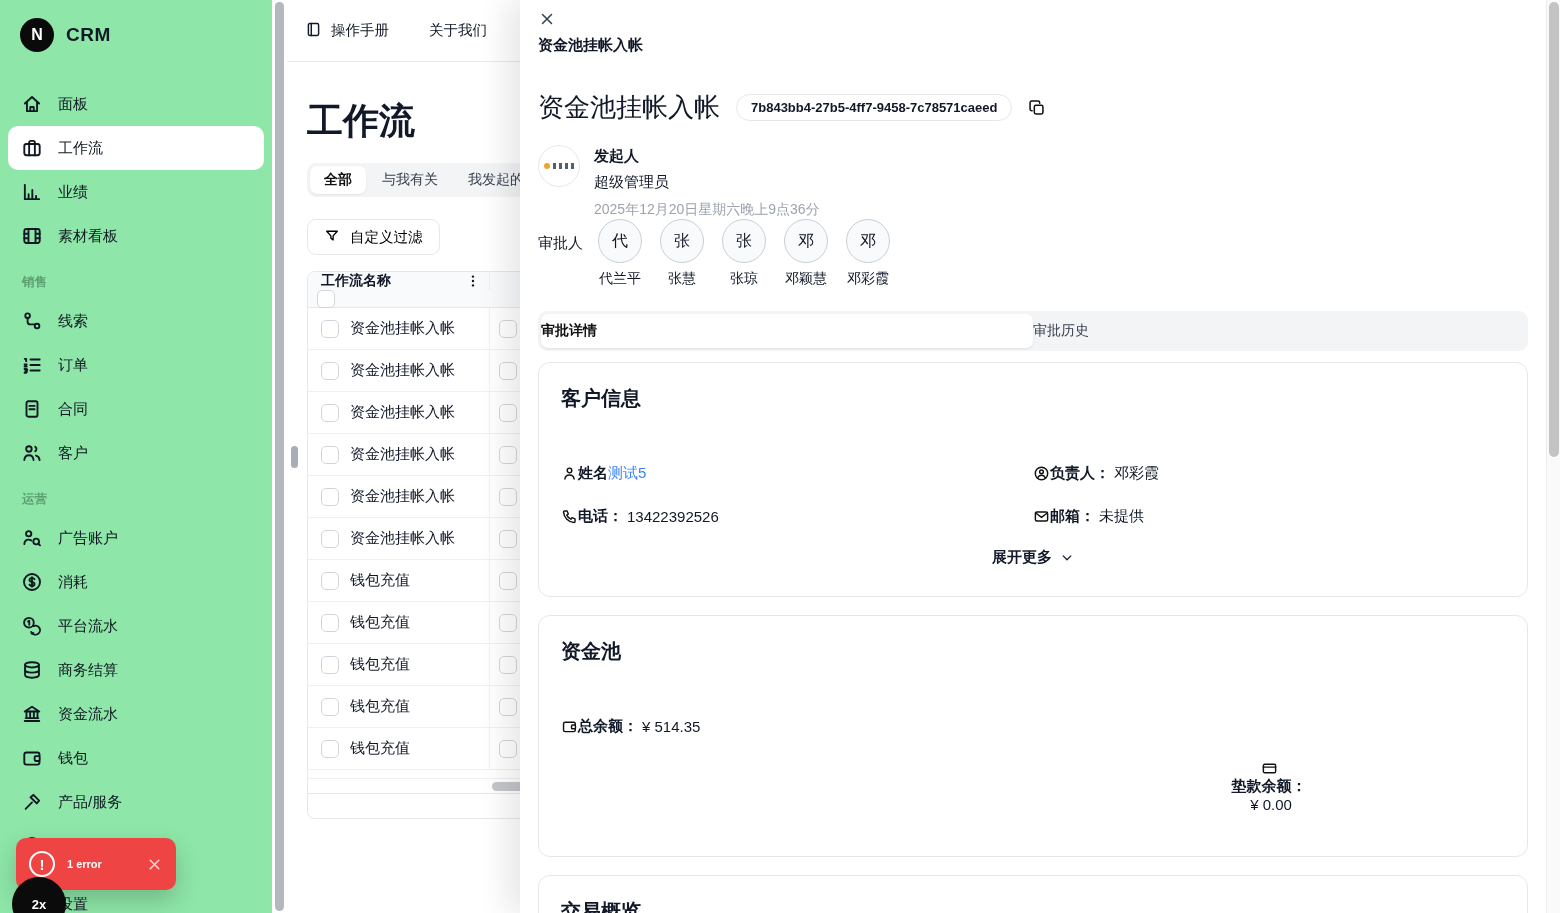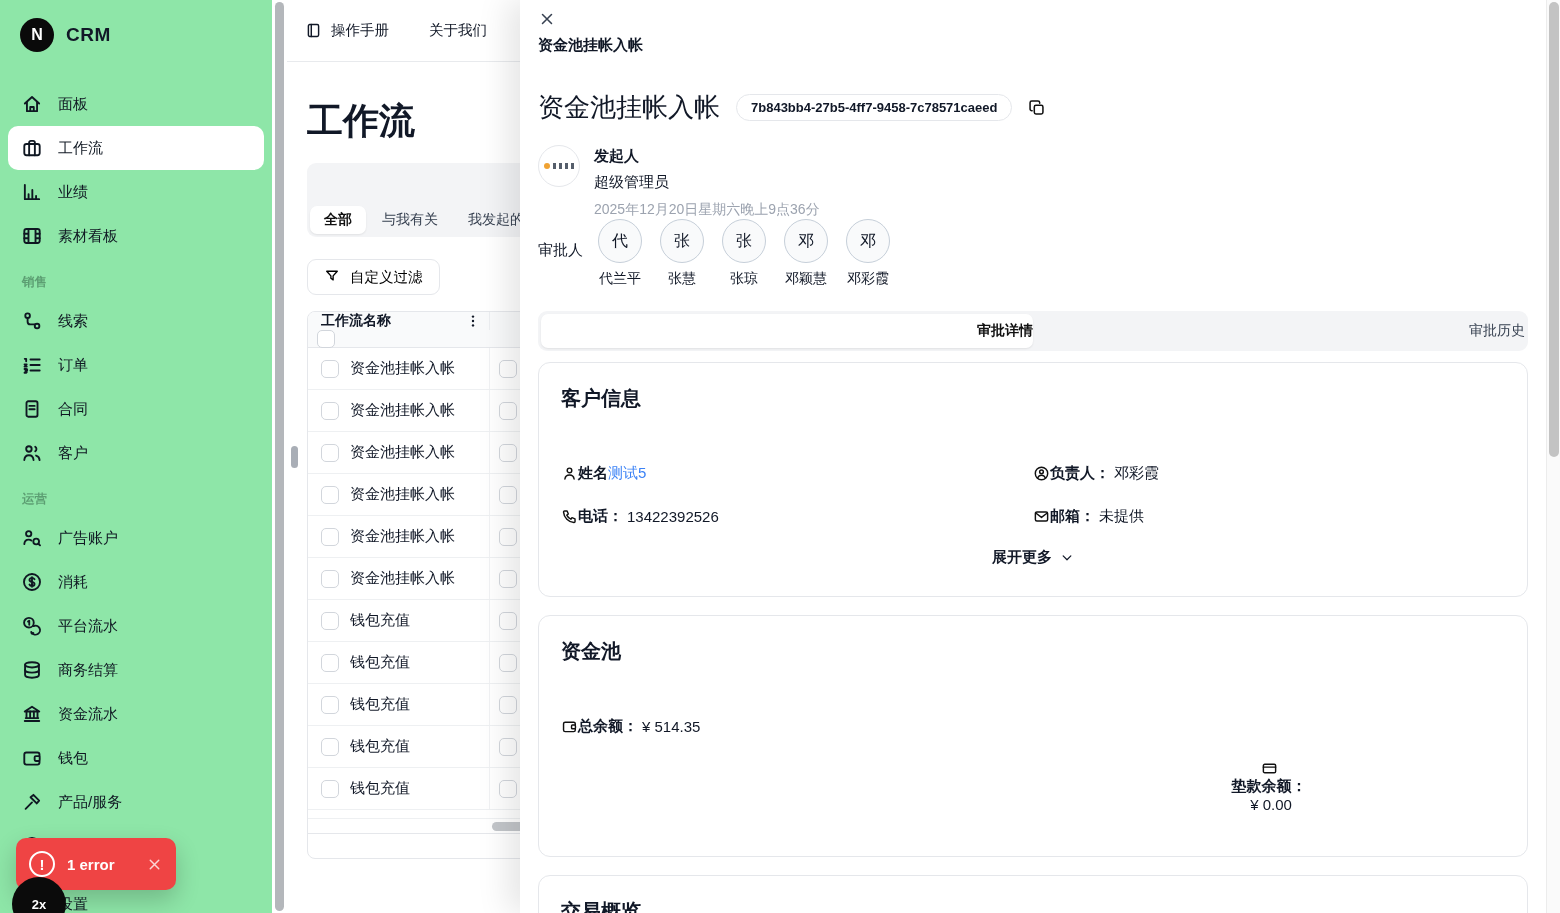--- a/index.html
+++ b/index.html
@@ -17,26 +17,26 @@
   .nav-item.active { background:#fff; }
   .nav-item.partial { margin-top:14px; }
   .nav-item .ic svg { width:22px; height:22px; }
   .sidebar-scroll { position:absolute; left:274px; top:0; width:12px; height:100%; z-index:5; }
   .sidebar-scroll .thumb { position:absolute; left:1px; top:2px; width:9px; height:909px; background:#b4b7bb; border-radius:6px; }
   .resize-handle { position:absolute; left:291px; top:446px; width:7px; height:22px; border-radius:4px; background:#a9aeb6; z-index:30; }
 
   
   .main { position:absolute; left:287px; top:0; right:14px; height:100%; background:#fff; }
   .topbar { height:62px; border-bottom:1px solid #e8eaed; display:flex; align-items:center; gap:40px; padding:0 18px; }
-  .topbar-link { display:flex; align-items:center; gap:9px; font-size:14.5px; font-weight:500; cursor:pointer; }
+  .topbar-link { display:flex; gap:9px; font-size:14.5px; font-weight:500; cursor:pointer; }
   .topbar-link .ic svg { width:17px; height:17px; }
   .page { padding-left:20px; }
   .page-title { font-size:36px; font-weight:700; margin-top:37px; line-height:44px; }
   .seg-tabs { display:inline-flex; margin-top:20px; background:#f3f4f6; border-radius:9px; padding:3px; gap:2px; }
-  .seg-tab { padding:5px 14px; font-size:14px; color:#374151; border-radius:7px; white-space:nowrap; cursor:pointer;margin-top:40px; }
+  .seg-tab { padding:5px 14px; font-size:14px; color:#374151; border-radius:7px; white-space:nowrap; cursor:pointer; }
   .seg-tab.active { background:#fff; color:#111; font-weight:600; box-shadow:0 1px 2px rgba(0,0,0,.08); }
   .filter-row { margin-top:22px; }
   .filter-btn { display:inline-flex; align-items:flex-start; gap:10px; height:36px; padding:8px 16px; border:1px solid #e5e7eb; border-radius:9px; font-size:14.5px; font-weight:500; background:#fff; cursor:pointer; }
   .filter-btn .ic svg { width:16px; height:16px; }
 
   .wtable { margin-top:16px; width:262px; border:1px solid #e5e7eb; border-radius:8px; overflow:hidden; }
   .thead { display:flex; height:36px; background:#f9fafb; border-bottom:1px solid #e5e7eb;flex-direction:column; }
   .th1 { width:182px; display:flex; align-items:center; justify-content:space-between; padding:0 8px 0 13px; font-size:14px; font-weight:700; border-right:1px solid #eceef1; }
   .th2 { flex:1; display:flex; align-items:center; padding-left:9px; }
   .trow { display:flex; height:42px; border-bottom:1px solid #eef0f2; background:#fff; }
@@ -61,27 +61,27 @@
   .copy-btn svg { width:18px; height:18px; }
   .meta-row { display:flex; justify-content:space-between; margin-top:20px; padding-right:0;flex-direction:column; }
   .initiator { display:flex; gap:14px; }
   .init-avatar { width:42px; height:42px; border:1px solid #e5e7eb; border-radius:50%; display:flex; align-items:center; justify-content:center; gap:2px; flex:none; }
   .org-dot { width:6px; height:6px; border-radius:50%; background:#f0a232; }
   .org-mark { width:3px; height:6px; background:#555e6b; margin-left:1px; }
   .init-role { font-size:15px; font-weight:700; margin-top:2px; }
   .init-name { font-size:15px; margin-top:7px; }
   .init-time { font-size:14px; color:#9ca3af; margin-top:9px; }
   .approvers-wrap { display:flex; gap:12px; }
-  .approvers-label { font-size:15px; margin-top:22px; }
+  .approvers-label { font-size:15px; margin-top:15px; }
   .approvers { display:flex; gap:12px; }
   .approver { display:flex; flex-direction:column; align-items:center; min-width:50px; }
   .app-avatar { width:44px; height:44px; border-radius:50%; background:#f9fafb; border:1.5px solid #c6cfd9; display:flex; align-items:center; justify-content:center; font-size:16px; }
   .app-name { font-size:14px; margin-top:7px; white-space:nowrap; }
   .dtabs { display:flex; background:#f3f4f6; border-radius:9px; padding:3px; margin-top:23px; }
-  .dtab { flex:1; text-align:right; padding:8px 0; font-size:14px; color:#374151; border-radius:7px; cursor:pointer;font-family:Liberation Serif, serif; }
+  .dtab { flex:1; text-align:left; padding:8px 0; font-size:14px; color:#374151; border-radius:7px; cursor:pointer;font-family:Liberation Serif, serif; }
   .dtab.active { background:#fff; font-weight:600; color:#111; box-shadow:0 1px 2px rgba(0,0,0,.08); }
   .card { border:1px solid #e5e7eb; border-radius:12px; margin-top:18px; padding:22px 22px 24px; }
   .card.first { margin-top:11px; }
   .card-customer { height:235px; }
   .card-pool { height:242px; }
   .card-txn { height:300px; }
   .card-title { font-size:20px; font-weight:700; }
   .fields { display:grid; grid-template-columns:1fr 1fr; row-gap:24px; margin-top:52px; }
   .card-pool .fields .field:nth-child(2) { grid-column:2; grid-row:2;flex-direction:column; }
   .field { display:flex; align-items:center; font-size:15px; }
@@ -93,21 +93,21 @@
   .expand { display:flex; justify-content:center; align-items:center; gap:8px; margin-top:22px; font-size:15px; font-weight:600; cursor:pointer; }
   .expand .ic svg { width:14px; height:14px; }
 
   
   .right-scroll { position:absolute; right:0; top:0; width:14px; height:100%; background:#fafafa; border-left:1px solid #ececec; z-index:40; }
   .right-scroll .thumb { position:absolute; left:2px; top:2px; width:10px; height:455px; background:#c3c3c3; border-radius:6px; }
 
   
   .toast { position:absolute; left:16px; top:838px; width:160px; height:52px; background:#ef4444; border-radius:10px; display:flex; align-items:center; gap:12px; padding:0 13px; z-index:50; box-shadow:0 10px 24px rgba(0,0,0,.20); color:#fff; }
   .toast-icon { width:26px; height:26px; border:2px solid #fff; border-radius:50%; display:flex; align-items:center; justify-content:center; font-weight:800; font-size:15px; flex:none; }
-  .toast-text { font-size:15px; font-weight:700; flex:1; }
+  .toast-text { font-size:11px; font-weight:700; flex:1; }
   .toast-close { cursor:pointer; opacity:.78; }
   .toast-close svg { width:17px; height:17px; }
   .dev-badge { position:absolute; left:12px; top:877px; width:54px; height:54px; border-radius:50%; background:#0b0b0b; color:#fff; display:flex; align-items:center; justify-content:center; font-size:13px; font-weight:700; z-index:60; }
 </style>
 </head>
 <body>
 
 <aside class="sidebar">
   <div class="brand">
     <div class="brand-logo">N</div>

